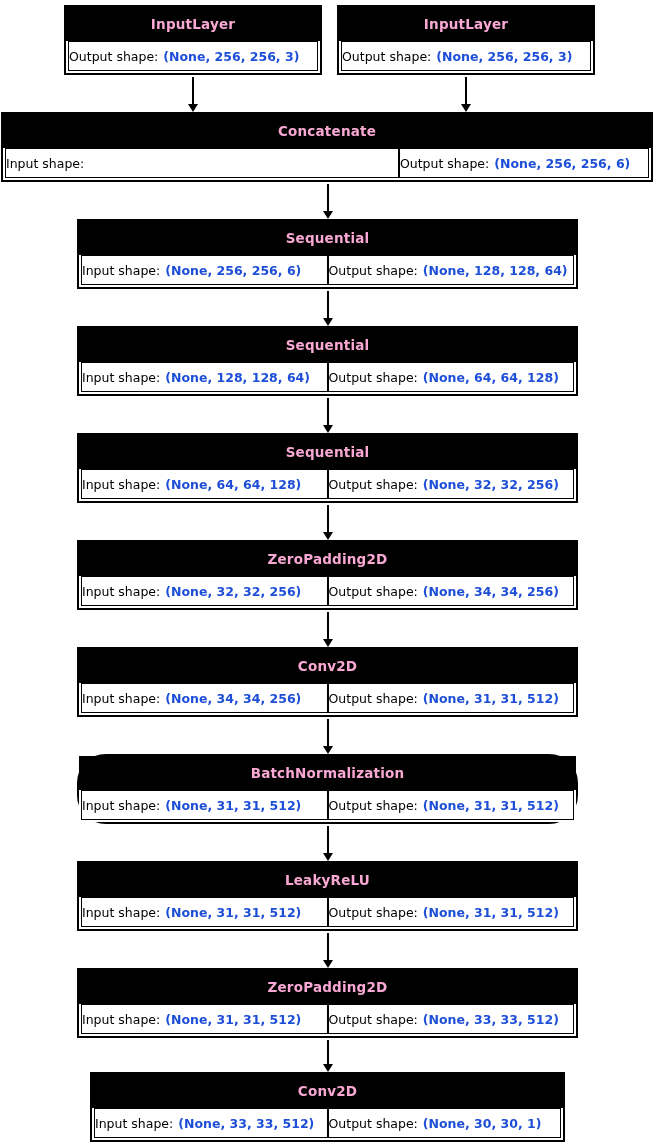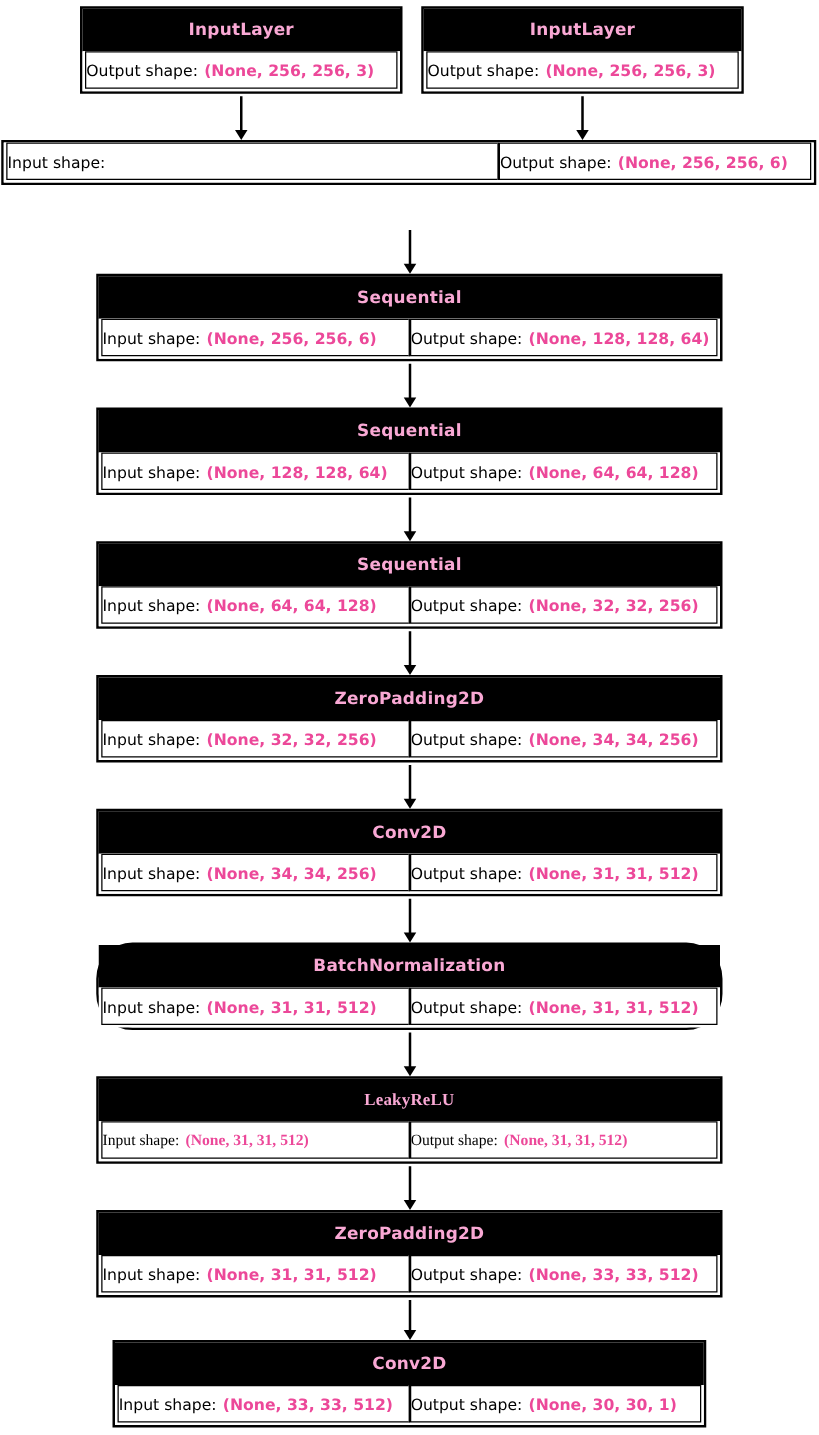--- a/index.html
+++ b/index.html
@@ -45,21 +45,21 @@
     display: flex;
     align-items: center;
     justify-content: flex-start;
     font-size: 12.5px;
     white-space: nowrap;
     overflow: hidden;
     box-sizing: border-box;
   }
   .cell + .cell { border-left-width: 2px; margin-left: -1px; }
   .cell-label { font-weight: normal; color: #000000; margin-right: 5px; }
-  .cell-value { font-weight: bold; color: #ec4899; }
+  .cell-value { font-weight: bold; color: #1d4ed8; }
   .arrow {
     position: absolute;
     width: 10px;
   }
   .arrow::before {
     content: '';
     position: absolute;
     left: 4px;
     top: 0;
     bottom: 7px;
@@ -97,20 +97,21 @@
     <div class="node-header">InputLayer</div>
     <div class="node-cells">
       <div class="cell">
         <span class="cell-label">Output shape:</span>
         <span class="cell-value">(None, 256, 256, 3)</span>
       </div>
     </div>
   </div>
 
   <div class="node" style="left:1px; top:112px; width:652px;">
+    <div class="node-header">Concatenate</div>
     <div class="node-cells">
       <div class="cell" style="flex:1.58;">
         <span class="cell-label">Input shape:</span>
       </div>
       <div class="cell">
         <span class="cell-label">Output shape:</span>
         <span class="cell-value">(None, 256, 256, 6)</span>
       </div>
     </div>
   </div>
@@ -192,21 +193,21 @@
         <span class="cell-label">Input shape:</span>
         <span class="cell-value">(None, 31, 31, 512)</span>
       </div>
       <div class="cell">
         <span class="cell-label">Output shape:</span>
         <span class="cell-value">(None, 31, 31, 512)</span>
       </div>
     </div>
   </div>
 
-  <div class="node" style="left:77px; top:861px; width:501px;font-family:Liberation Serif, serif;">
+  <div class="node" style="left:77px; top:861px; width:501px;">
     <div class="node-header">LeakyReLU</div>
     <div class="node-cells">
       <div class="cell">
         <span class="cell-label">Input shape:</span>
         <span class="cell-value">(None, 31, 31, 512)</span>
       </div>
       <div class="cell">
         <span class="cell-label">Output shape:</span>
         <span class="cell-value">(None, 31, 31, 512)</span>
       </div>

